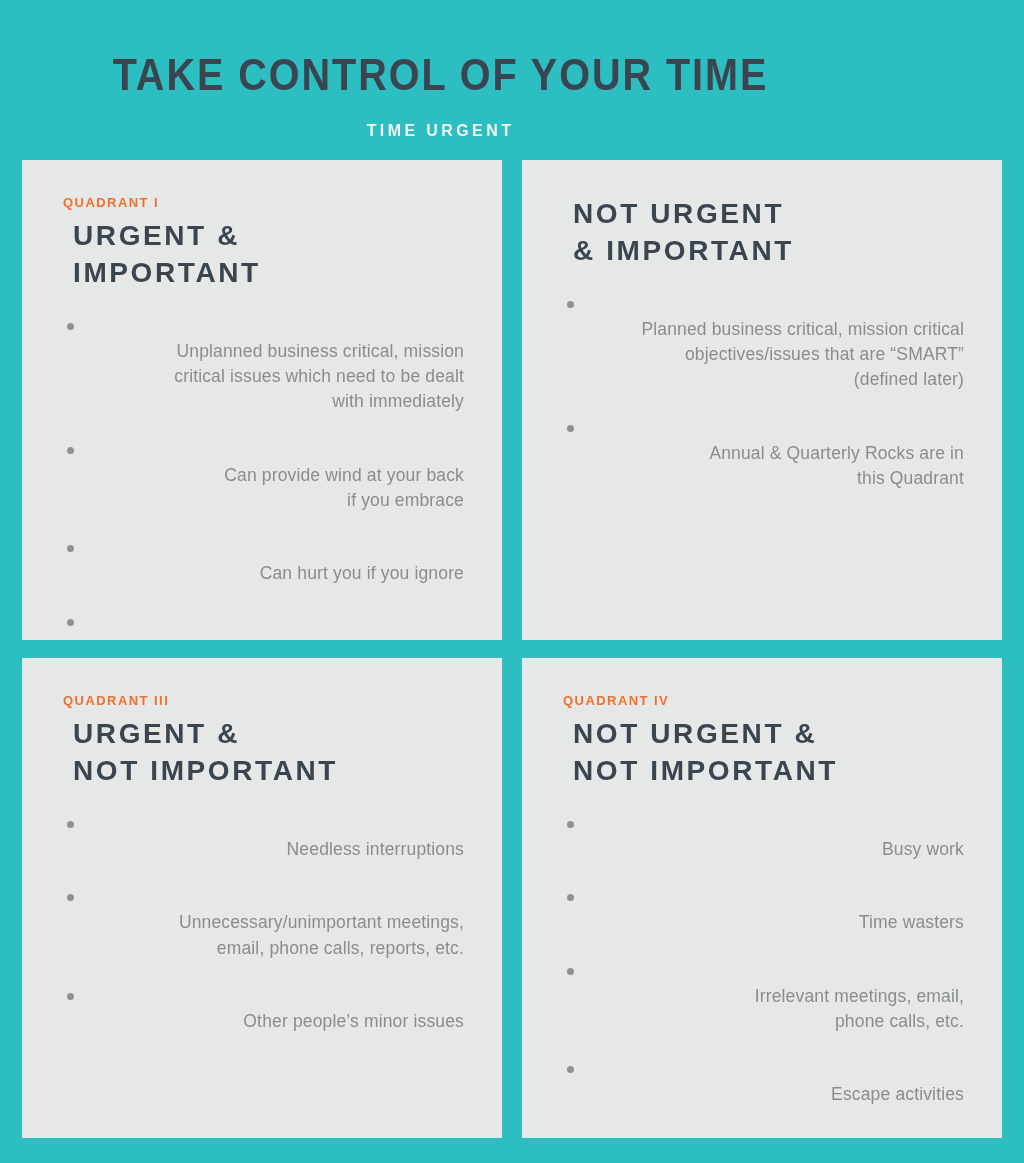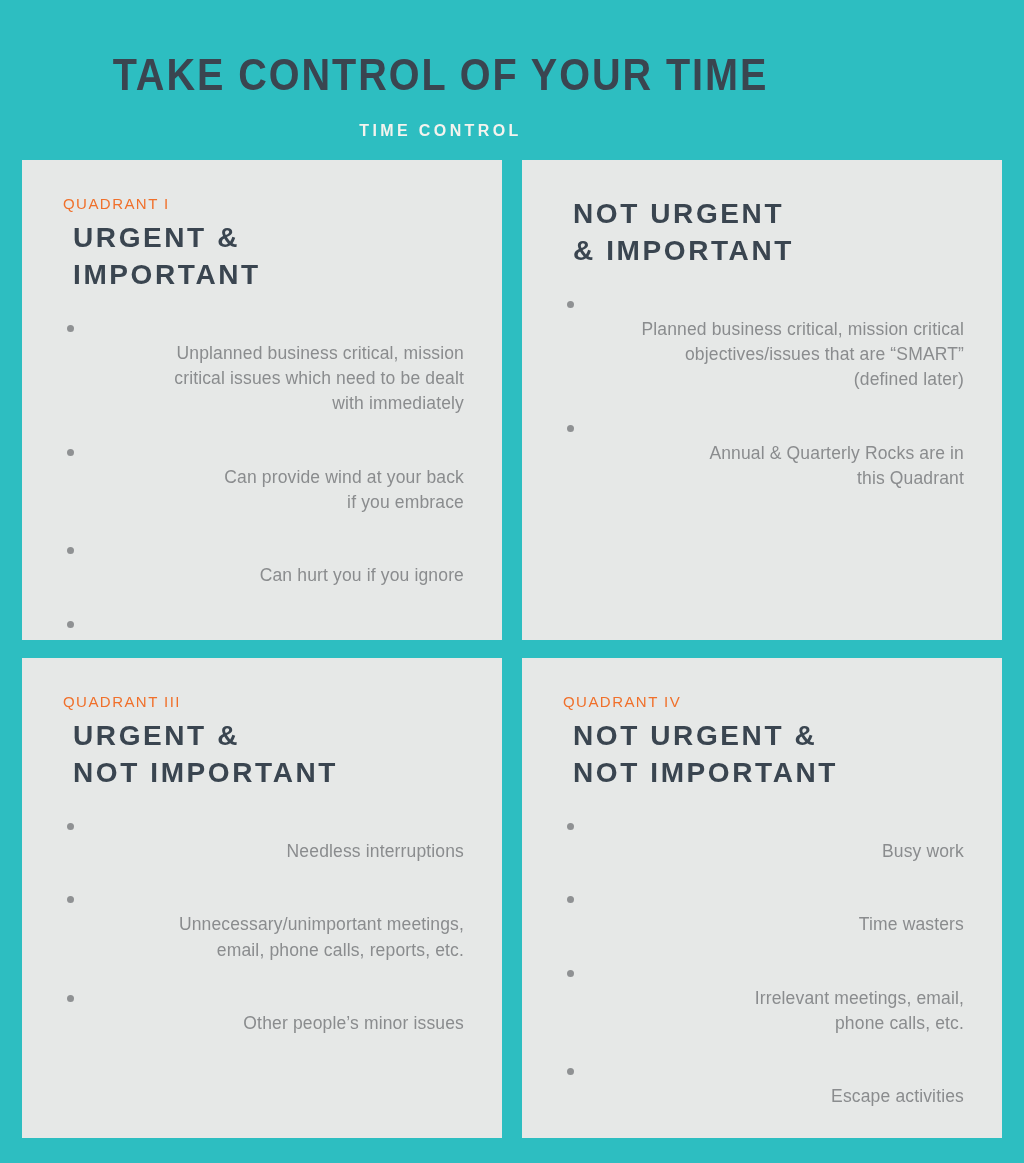--- a/index.html
+++ b/index.html
@@ -61,22 +61,22 @@
 
   .quadrant {
     background: #e6e8e7;
     box-sizing: border-box;
     padding: 36px 38px 20px 41px;
     overflow: hidden;
   }
 
   .q-label {
     color: #f0702b;
-    font-size: 15px;
-    font-weight: normal;
+    font-size: 13px;
+    font-weight: bold;
     letter-spacing: 1.45px;
     line-height: 1;
     margin: 0 0 9px 0;
   }
 
   .q-heading {
     color: #3a4550;
     font-size: 28px;
     font-weight: bold;
     letter-spacing: 2.6px;
@@ -113,21 +113,21 @@
     background: #8f9193;
   }
 </style>
 </head>
 <body>
 
 <div class="page">
 
   <div class="header">
     <h1 class="main-title">TAKE CONTROL OF YOUR TIME</h1>
-    <div class="sub-title">TIME CONTROL</div>
+    <div class="sub-title">TIME URGENT</div>
   </div>
 
   <div class="matrix">
 
     <div class="quadrant">
       <div class="q-label">QUADRANT I</div>
       <div class="q-heading">URGENT &amp;
 IMPORTANT</div>
       <ul class="bullets">
         <li class="bullet">

